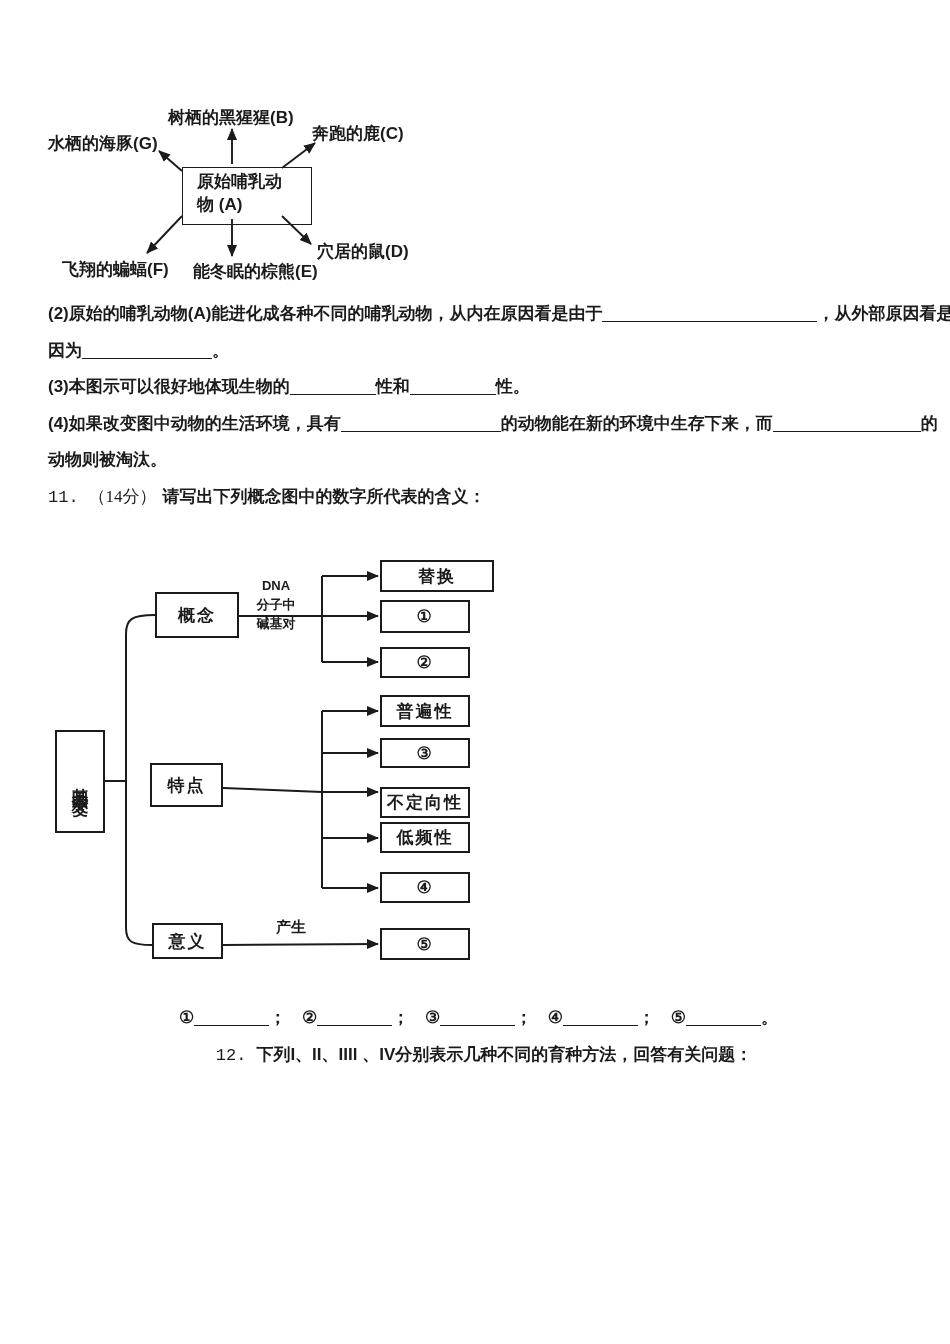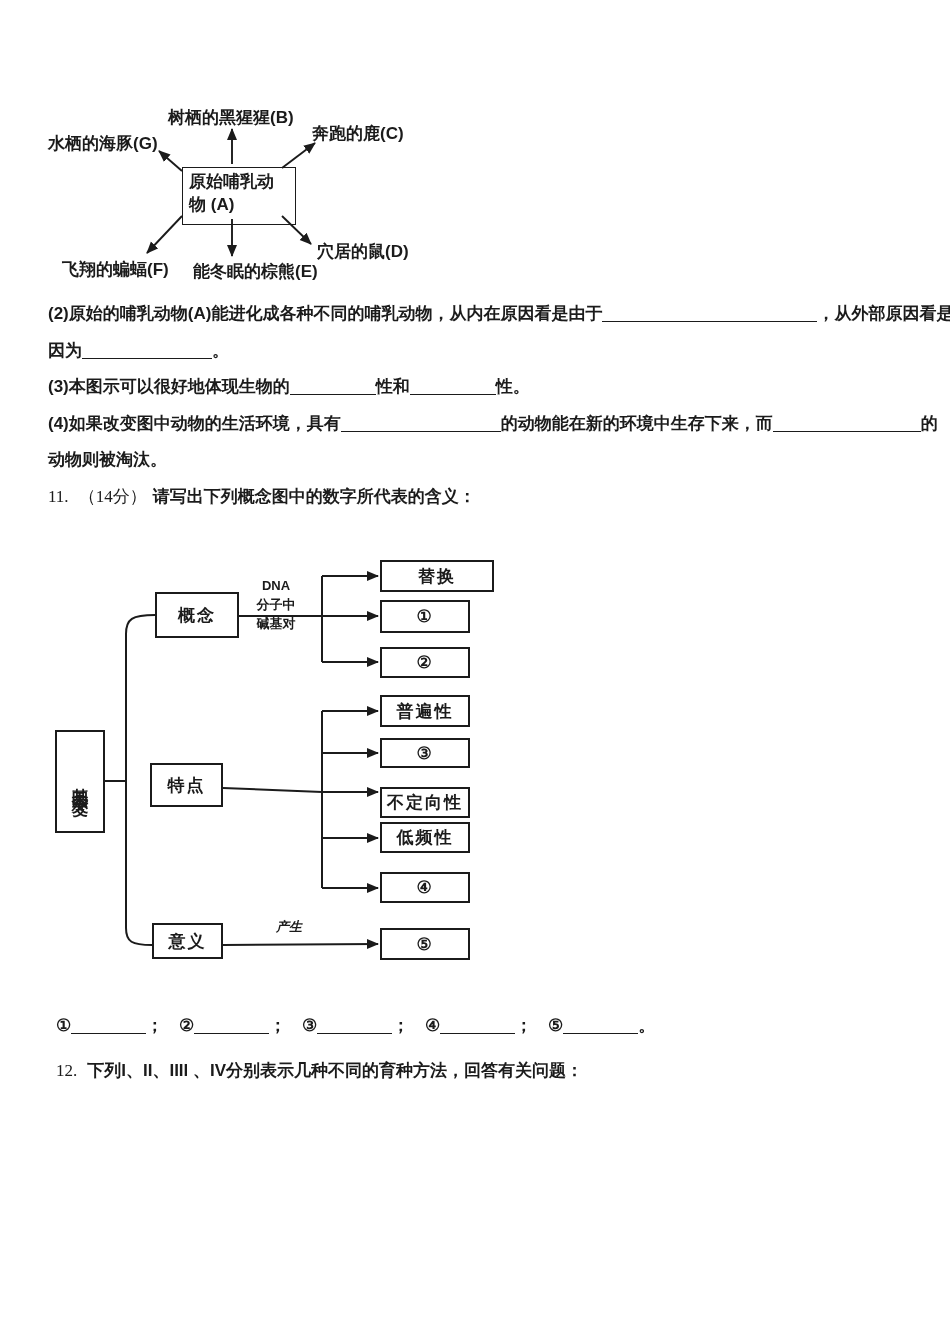--- a/index.html
+++ b/index.html
@@ -6,47 +6,47 @@
   .page{
     position:relative;width:950px;height:1344px;background:#ffffff;
     margin:0 auto;overflow:hidden;color:#1b1b1b;
     font-family:"Liberation Sans",sans-serif;font-weight:700;font-size:17px;
   }
   
   .abs{position:absolute;}
   .blank{display:inline-block;border-bottom:1.6px solid #1b1b1b;height:14px;vertical-align:-3px;}
   .w90{width:90px}.w215{width:215px}.w130{width:130px}.w86{width:86px}
   .w160{width:160px}.w148{width:148px}.w75{width:75px}
-  .qnum{font-family:Liberation Serif, serif;font-weight:400;margin-right:10px;}
+  .qnum{font-family:Liberation Mono, monospace;font-weight:400;margin-right:10px;}
   .qscore{font-family:"Liberation Serif",serif;font-weight:400;margin-right:6px;}
   
   .ev{left:48px;top:98px;width:400px;height:195px;}
   .ev svg{position:absolute;left:0;top:0;}
   .ev .lbl{position:absolute;white-space:nowrap;font-size:17px;}
   .ev .cbox{
     position:absolute;left:134px;top:69px;width:100px;height:52px;
-    border:1.6px solid #1b1b1b;padding:2px 6px;line-height:23px;box-sizing:content-box;
+    border:1.6px solid #1b1b1b;padding:2px 14px;line-height:23px;box-sizing:content-box;
   }
   
   .tblock{left:48px;top:296px;width:872px;}
   .tblock p{margin:0;height:36.6px;line-height:36.6px;white-space:nowrap;}
   
   .cmap{left:48px;top:552px;width:440px;height:425px;}
   .cmap svg{position:absolute;left:0;top:0;}
   .cmap .box{
     position:absolute;border:2px solid #1b1b1b;box-sizing:border-box;
     display:flex;align-items:center;justify-content:center;
     font-size:17px;letter-spacing:2px;background:#fff;
   }
   .cmap .root{writing-mode:vertical-rl;text-orientation:upright;letter-spacing:4px;}
   .cmap .edge-lbl{position:absolute;text-align:center;font-size:13px;line-height:19px;}
-  .cmap .edge-lbl2{position:absolute;font-size:13px;font-style:italic;}
+  .cmap .edge-lbl2{position:absolute;font-size:15px;}
   
   .bblock{left:48px;top:999px;width:872px;}
-  .bblock p{margin:8px;height:37px;line-height:37px;white-space:nowrap;}
+  .bblock p{margin:0;height:37px;line-height:37px;white-space:nowrap;text-align:center;}
   .ansgroup .sep{margin-right:11px;}
 </style>
 </head>
 <body>
 
 <div class="page">
 
   <div class="abs ev">
     <svg width="400" height="195" viewBox="0 0 400 195">
       <defs>

